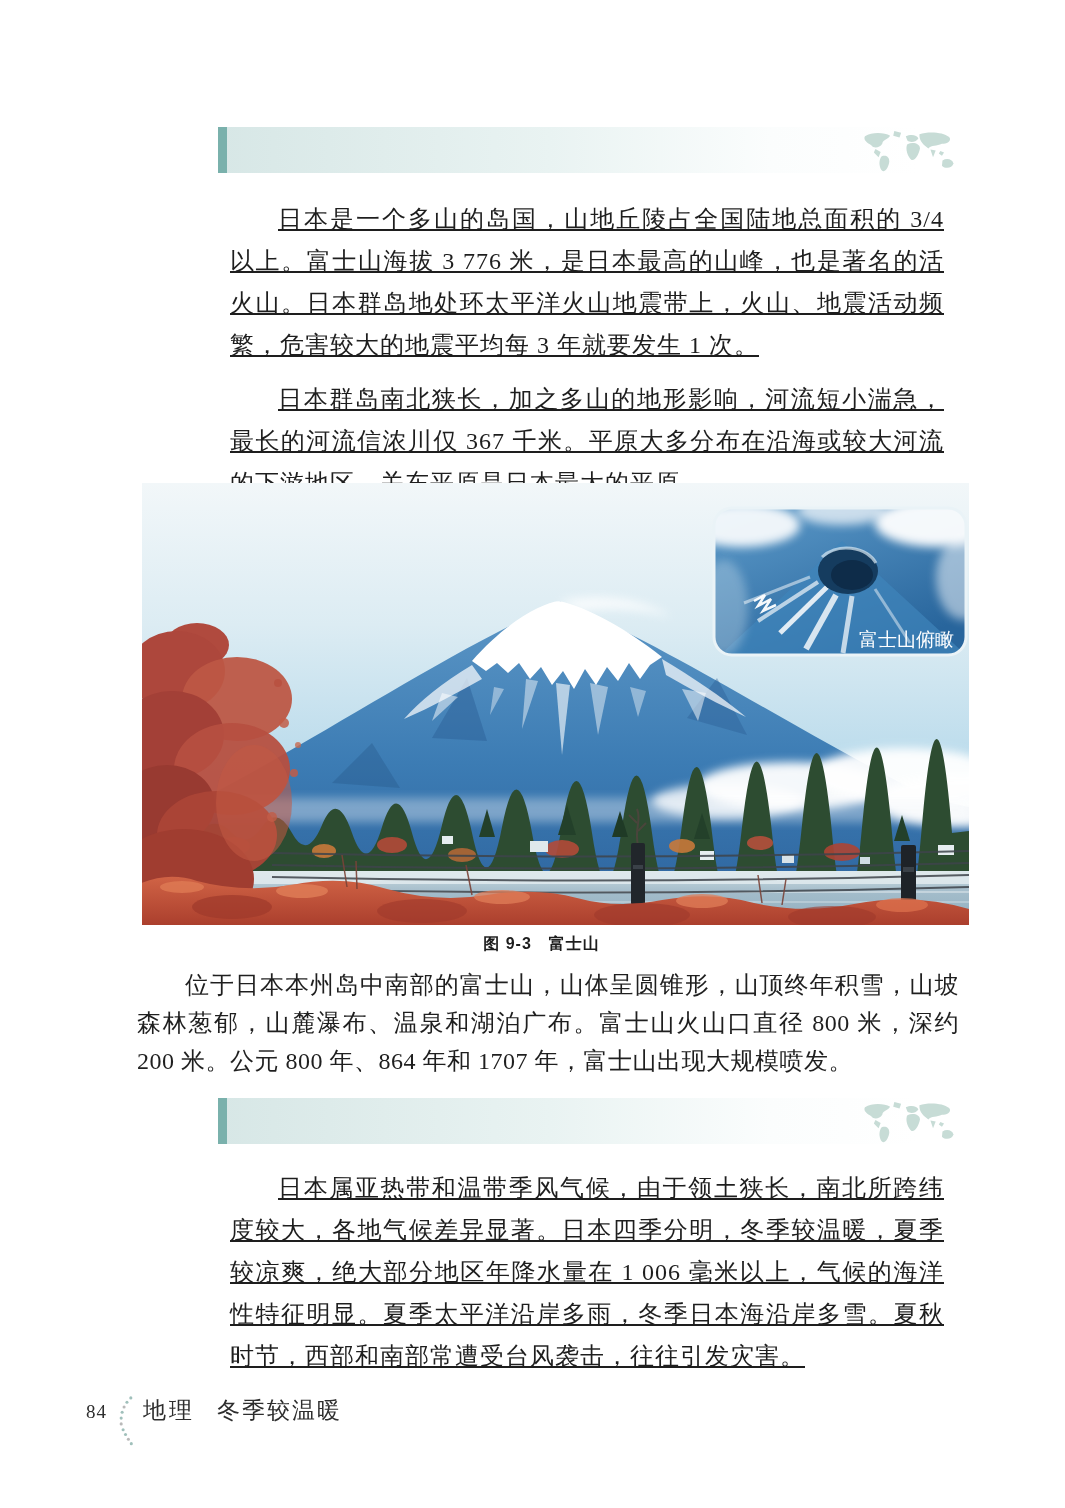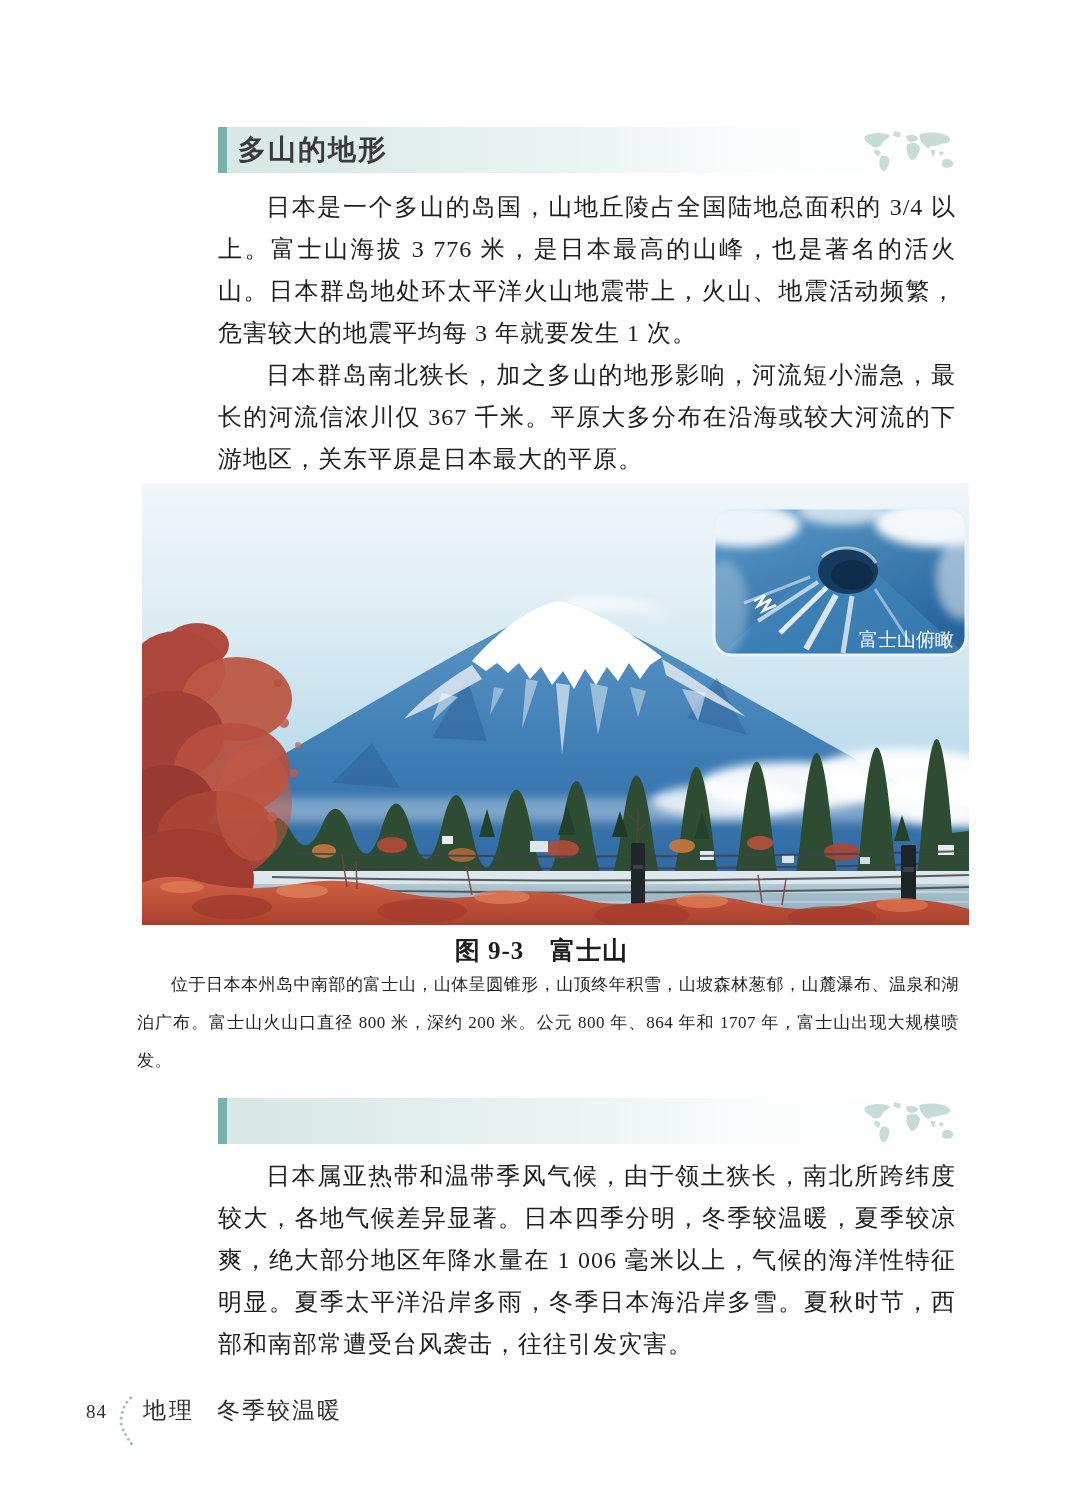--- a/index.html
+++ b/index.html
@@ -48,46 +48,46 @@
   .bodytext {
     position: absolute;
     left: 218px;
     width: 738px;
     font-size: 24px;
     line-height: 42px;
     letter-spacing: 1px;
     text-align: justify;
     color: #1e1e1e;
   }
-  .bodytext p { text-indent: 2em; margin: 0; }
+  .bodytext p { text-indent: 2em; margin: 12px; text-decoration: underline; }
   #terrain-text { top: 186px; }
   #climate-text { top: 1155px; }
   
   .photo-wrap {
     position: absolute;
     left: 132px; top: 483px;
     width: 827px; height: 442px; margin-left: 10px;
   }
   .photo-wrap svg { display: block; width: 827px; height: 442px; }
   .fig-caption {
     position: absolute;
     left: 128px; top: 934px;
     width: 827px;
     text-align: center;
-    font-family: Liberation Serif, serif;
+    font-family: Liberation Sans, sans-serif;
     font-weight: 700;
-    font-size: 25px;
+    font-size: 16px;
     color: #1d1d1d;
     letter-spacing: 1px;
   }
   .fig-desc {
     position: absolute;
     left: 137px; top: 966px;
     width: 822px;
-    font-size: 17px;
+    font-size: 24px;
     line-height: 38px;
     letter-spacing: 0.5px;
     text-align: justify;
     text-indent: 2em;
     color: #1f1f1f;
   }
   
   .footer {
     position: absolute;
     left: 86px; top: 1395px;
@@ -102,21 +102,20 @@
   .footer .book { margin-left: 22px; letter-spacing: 2px; }
   .inset-label-svgtext { font-family: "Liberation Serif", serif; }
 </style>
 </head>
 <body>
 
 <div class="page">
 
   <div class="sec-heading" id="heading-terrain">
     <div class="bar"></div>
-    <div class="htext">多山的地形</div>
     <svg class="worldmap" viewBox="0 0 200 84" aria-hidden="true">
       <g fill="#c7dcd6">
         <path d="M14,14 C28,5 52,7 62,13 C58,21 49,19 47,28 C42,36 31,38 26,31 C19,27 10,21 14,14 Z"></path>
         <path d="M34,38 L44,44 L40,54 L31,45 Z"></path>
         <path d="M46,52 C55,49 62,54 60,65 C58,76 50,85 45,78 C40,69 41,57 46,52 Z"></path>
         <path d="M70,4 l13,3 l-3,9 l-12,-3 Z"></path>
         <path d="M92,14 C101,9 114,11 116,18 C111,25 101,27 95,22 Z"></path>
         <path d="M95,29 C106,24 119,28 119,37 C117,48 110,61 103,59 C96,54 90,37 95,29 Z"></path>
         <path d="M118,10 C135,4 164,6 174,15 C181,21 172,30 161,28 C151,33 141,30 135,37 C128,32 117,24 118,10 Z"></path>
         <path d="M139,39 l10,2 l-5,13 Z"></path>

